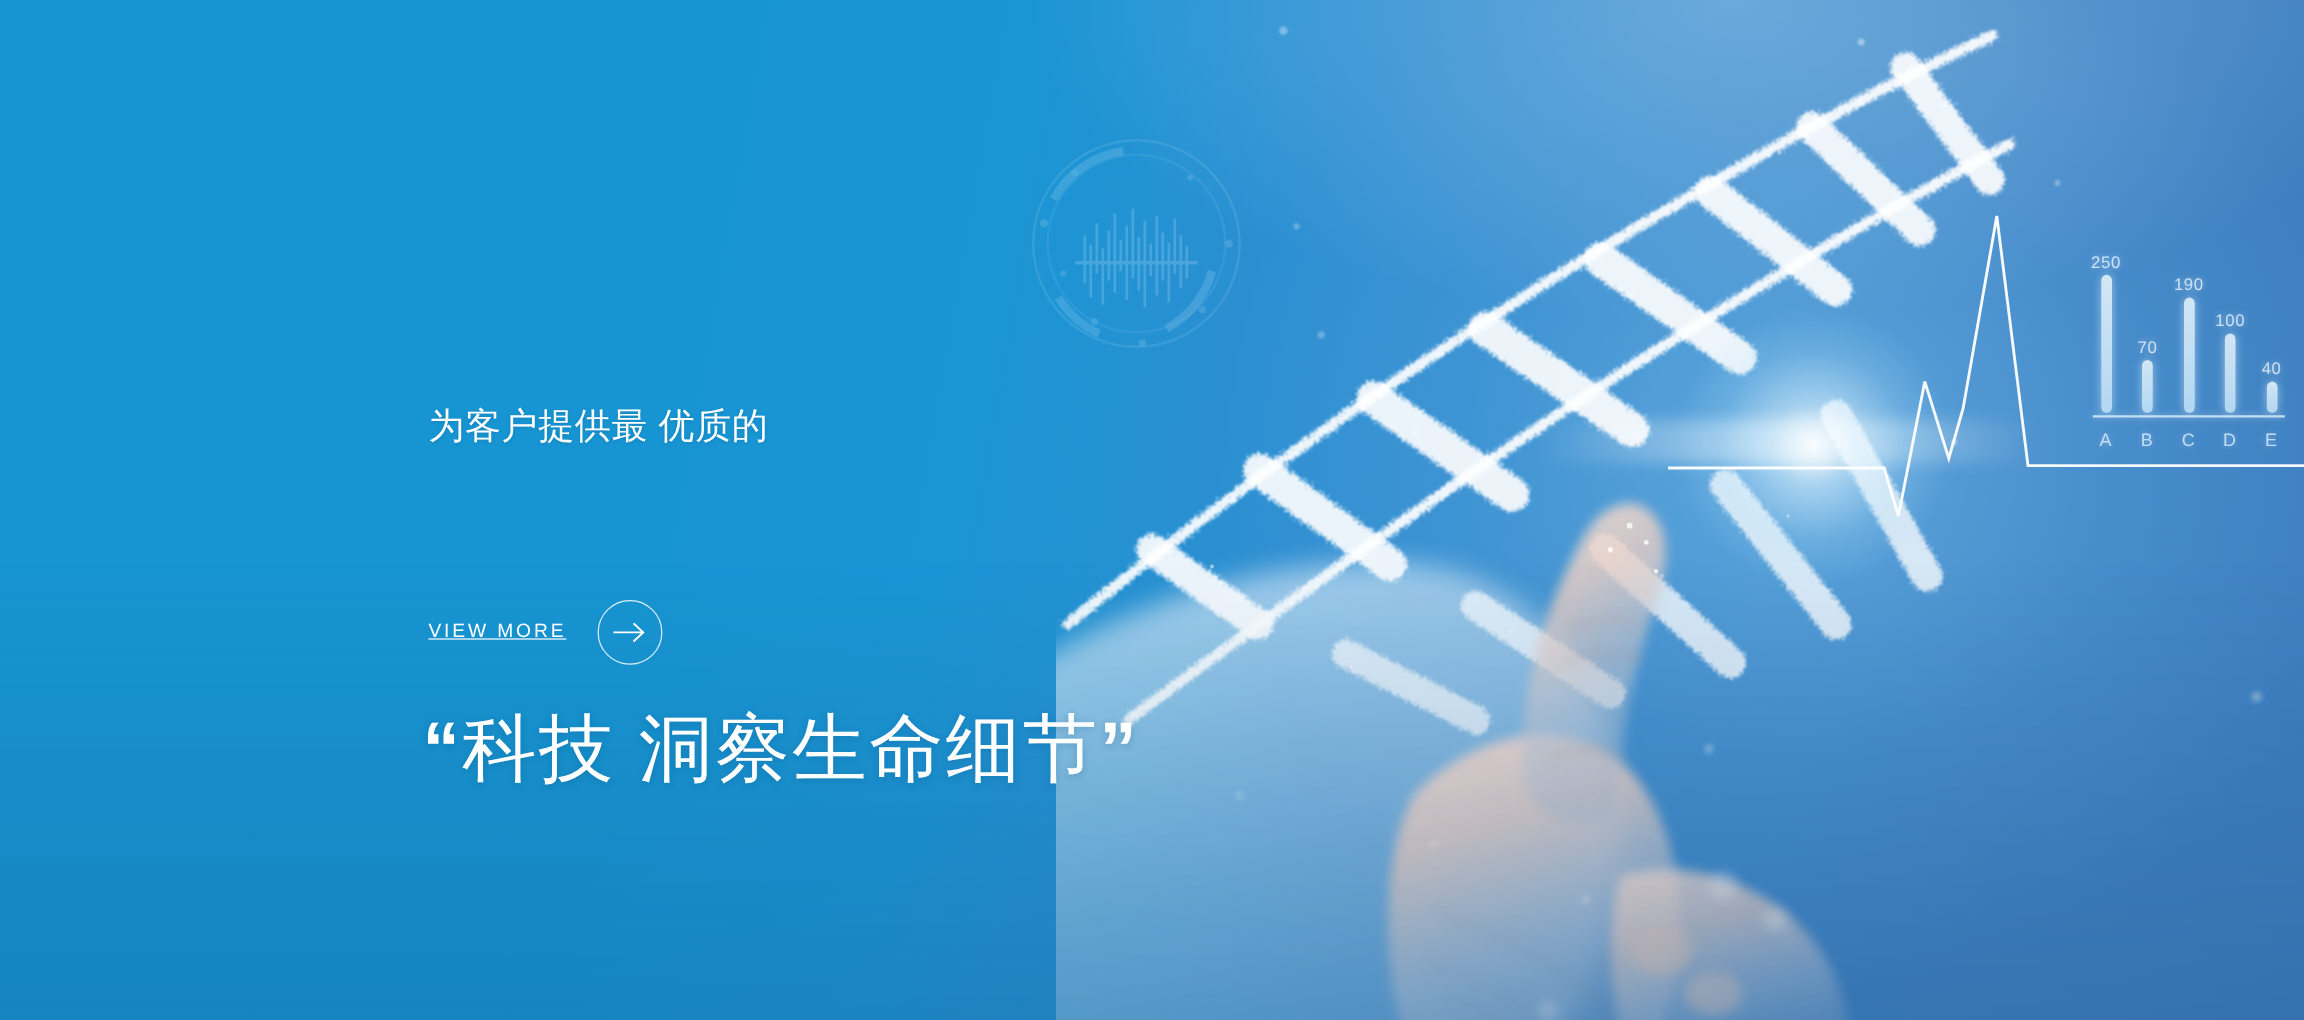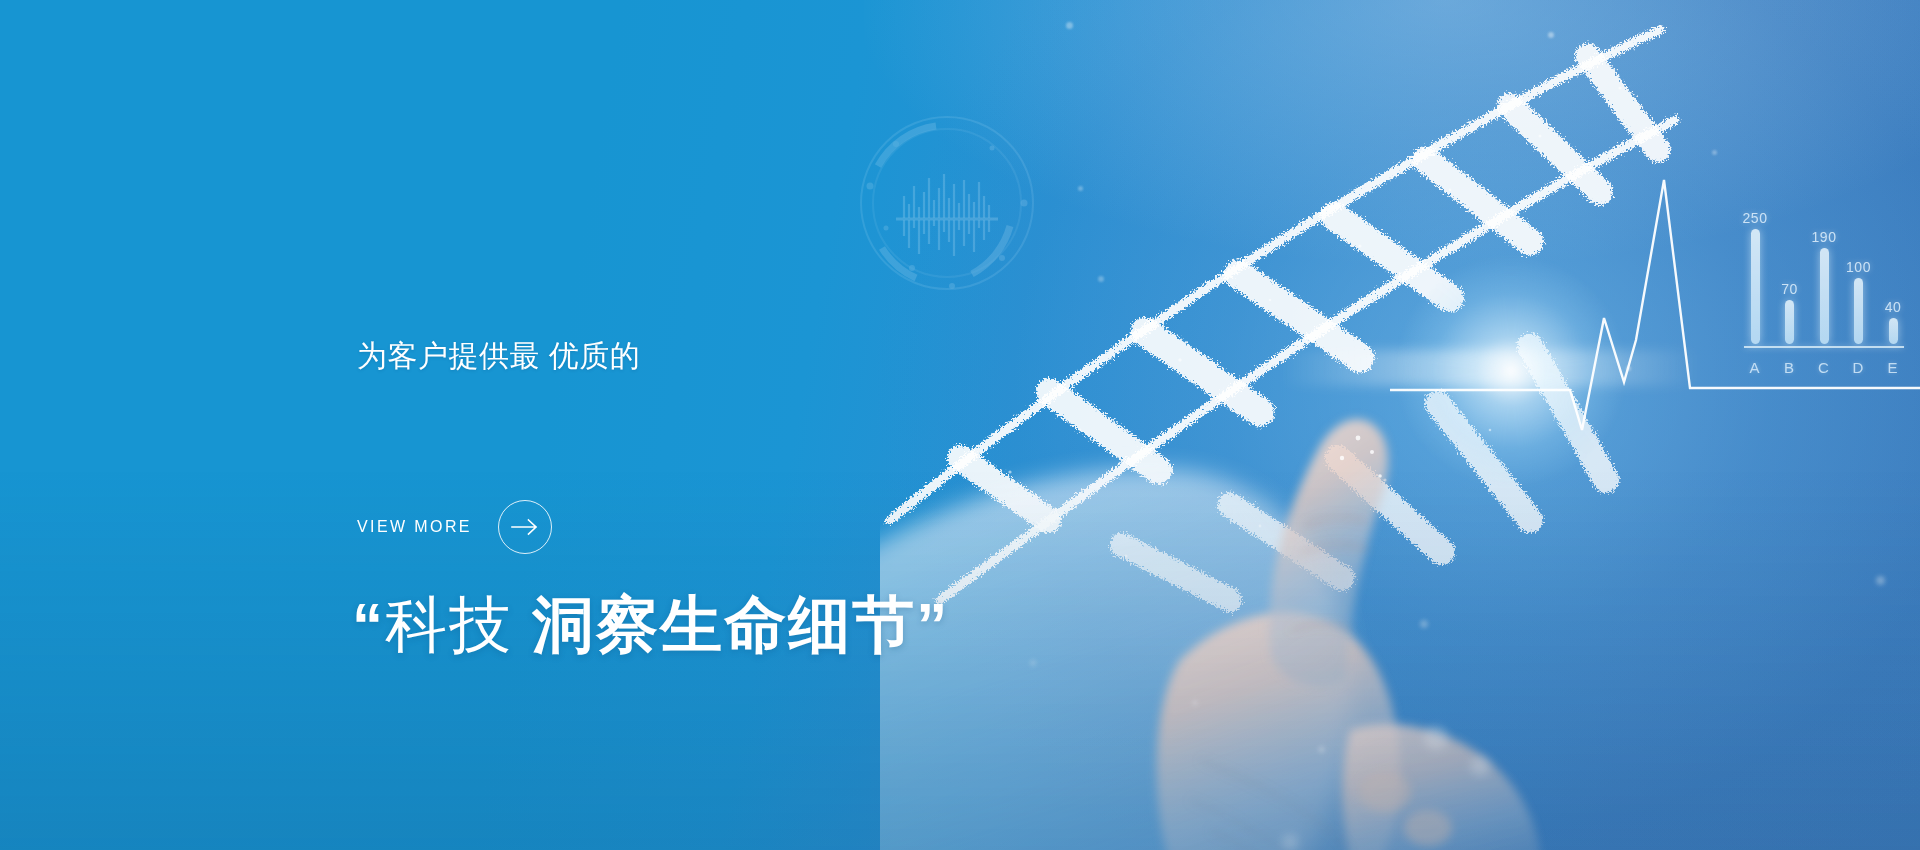--- a/index.html
+++ b/index.html
@@ -159,37 +159,38 @@
   .headline .dot-sep{ padding:0 14px; font-size:50px; vertical-align:6px;}
 
   .viewmore{
     position:absolute;left:357px;top:463px;
     display:flex;align-items:center;gap:26px;
     cursor:pointer;
   }
   .viewmore-label{
     font-size:16px;letter-spacing:2.4px;color:#ffffff;
     font-weight:300;
+    text-decoration:underline;
   }
   .viewmore-circle{
     width:52px;height:52px;border-radius:50%;
     border:1.5px solid rgba(255,255,255,.85);
     display:flex;align-items:center;justify-content:center;
   }
   .viewmore-circle svg{display:block;}
 
   .quote{
     position:absolute;left:352px;top:554px;
     font-size:62px;line-height:1.1;color:#ffffff;
     letter-spacing:2px;white-space:nowrap;
     text-shadow:0 2px 6px rgba(10,70,120,.25);
   }
   .quote .qm{font-weight:700;font-size:62px;}
   .quote .strong{font-weight:400;}
-  .quote .lite{font-weight:700;}
+  .quote .lite{font-weight:400;}
 </style>
 </head>
 <body>
 
 <div class="stage">
 
   <div class="bg-base"></div>
   <div class="bg-rightwash"></div>
   <div class="bg-topsheen"></div>
 

